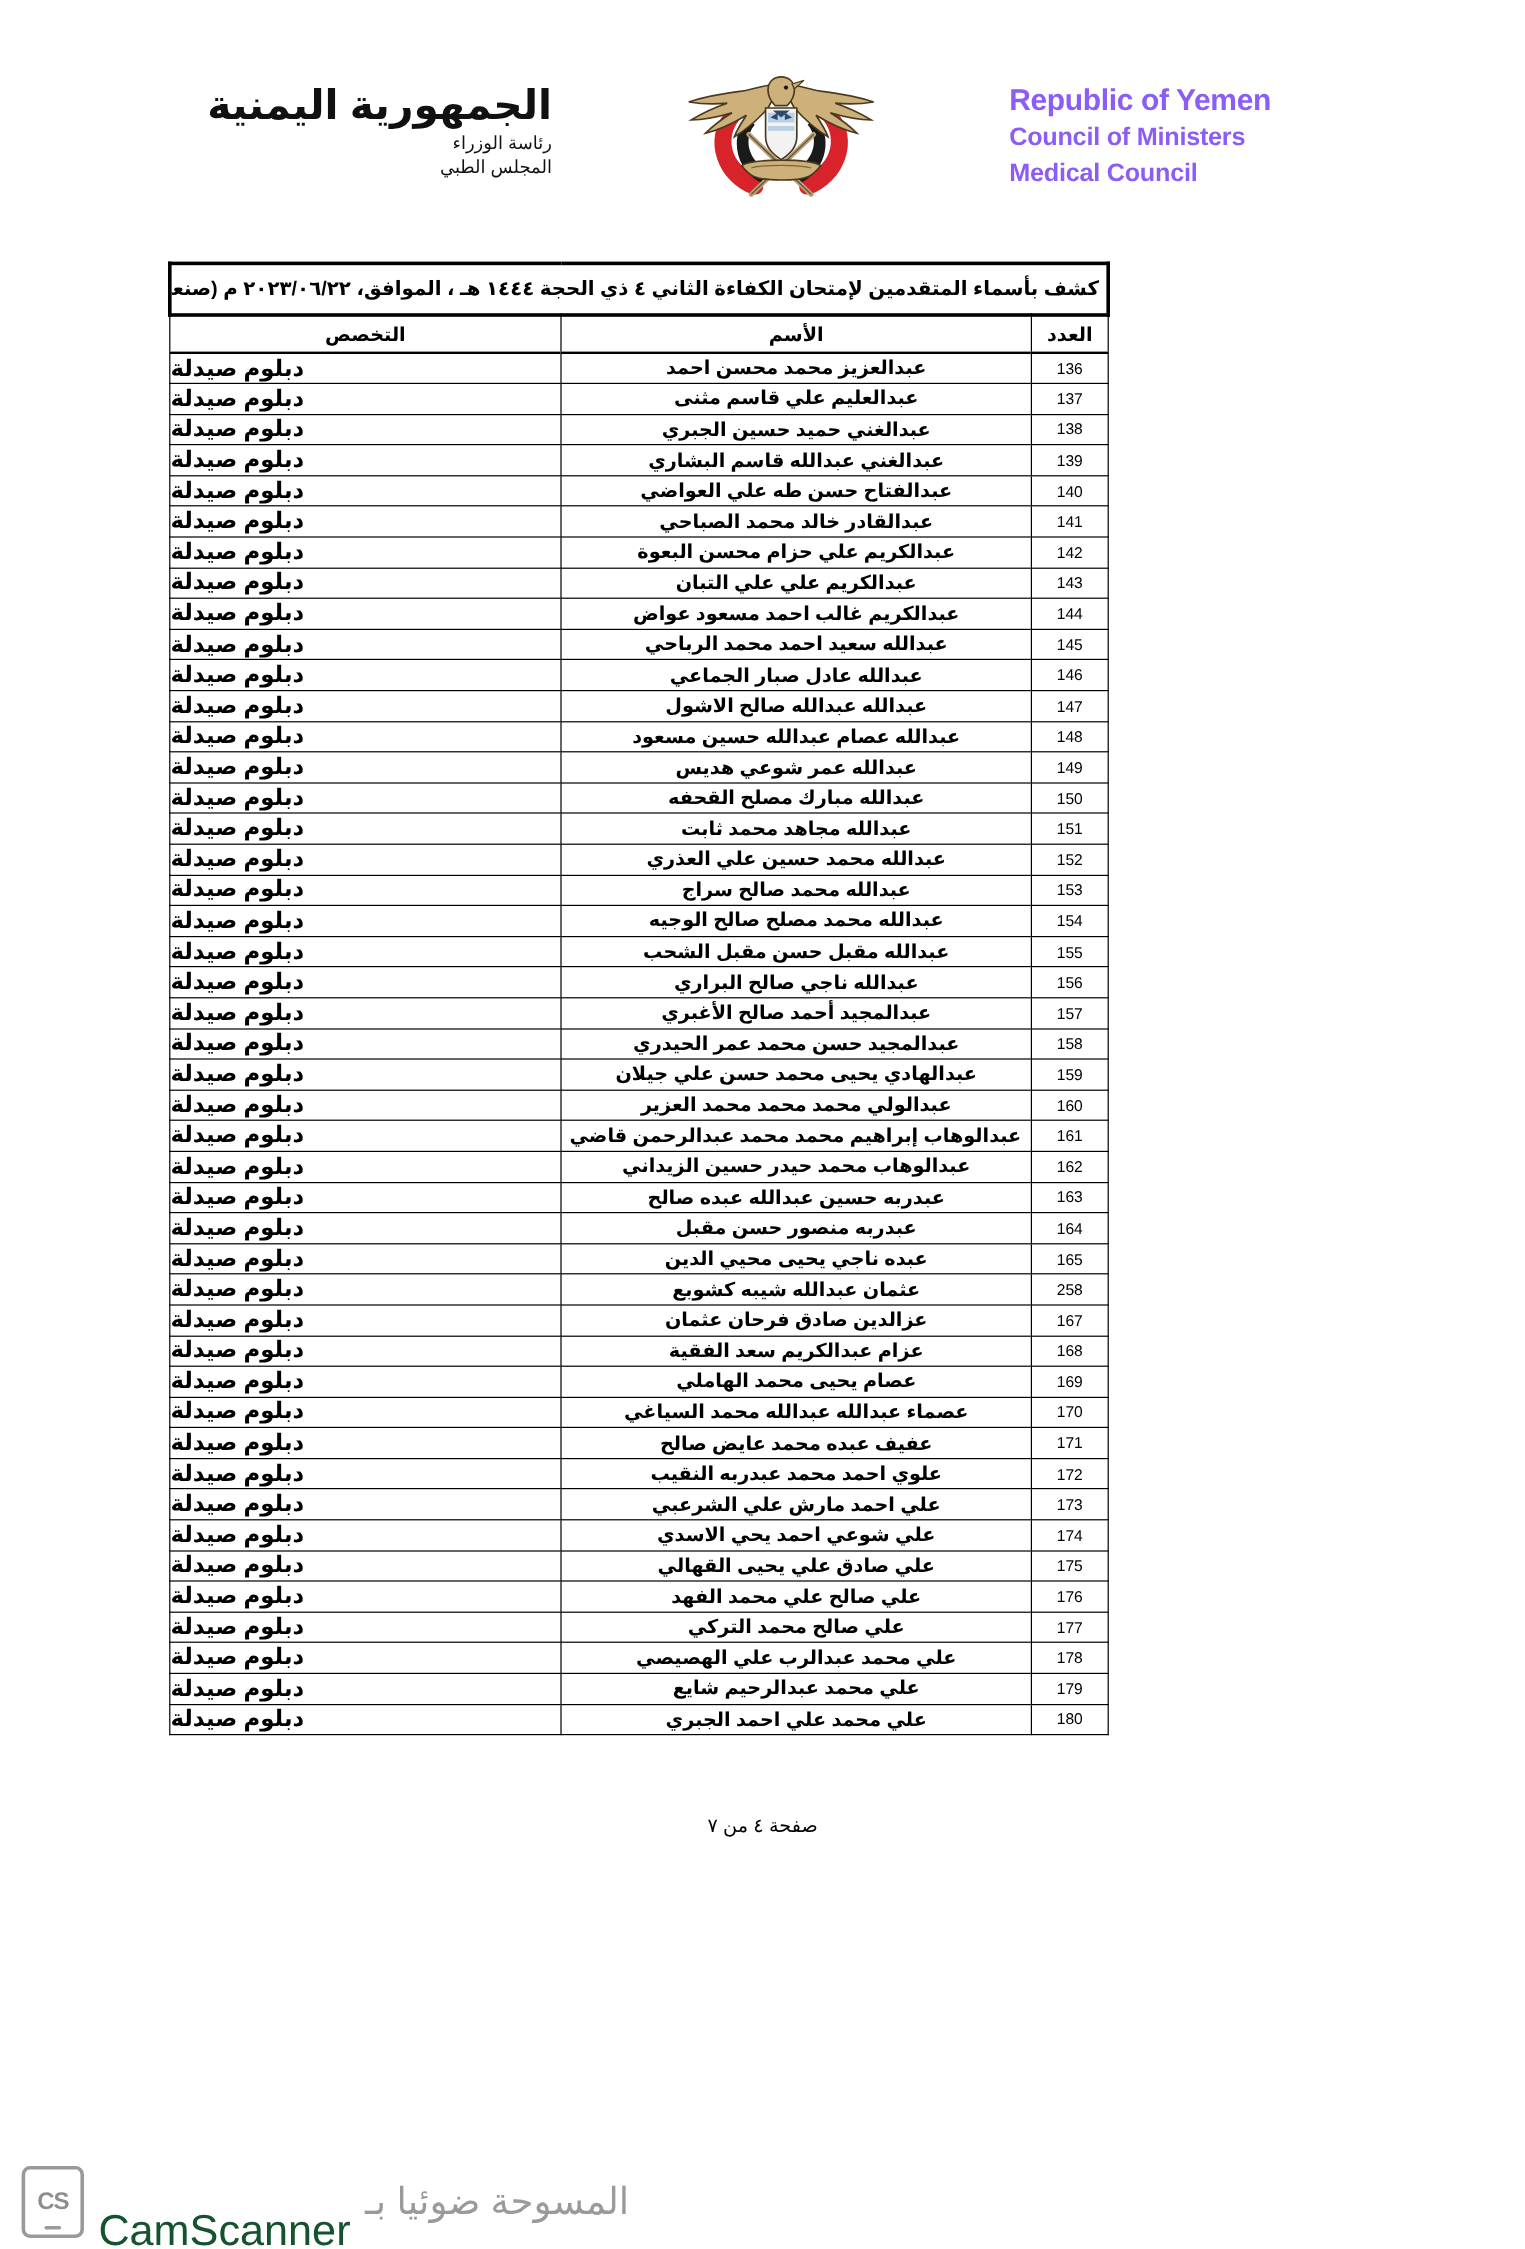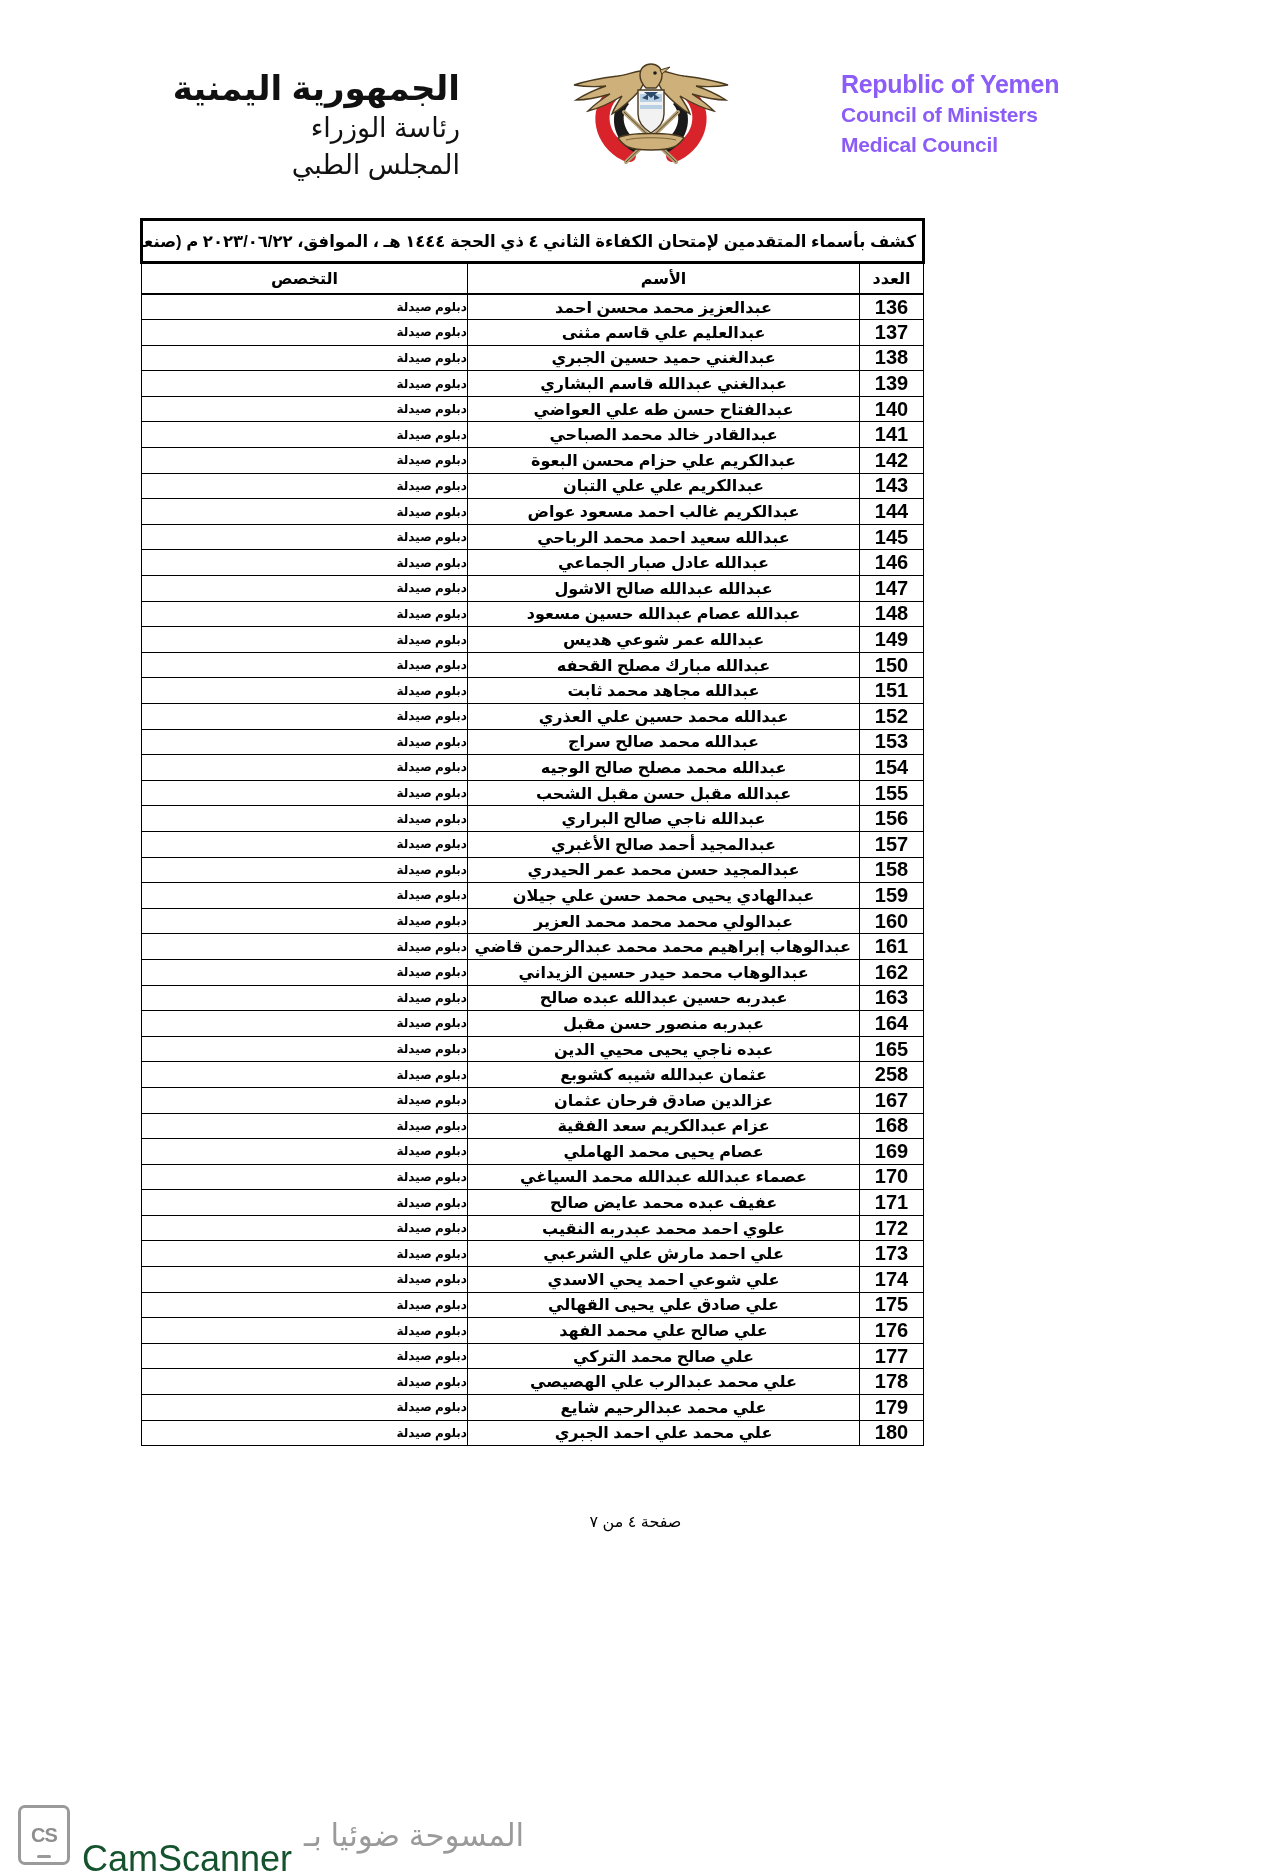--- a/index.html
+++ b/index.html
@@ -59,21 +59,21 @@
     width: 300px;
   }
   .header-ar .ln1 {
     font-size: 34px;
     font-weight: bold;
     line-height: 1.3;
     white-space: nowrap;
   }
   .header-ar .ln2,
   .header-ar .ln3 {
-    font-size: 27px;
+    font-size: 15px;
     font-weight: normal;
     line-height: 1.35;
     white-space: nowrap;
   }
 
   
   .emblem {
     width: 190px;
     height: 125px;
     position: relative;
@@ -118,36 +118,36 @@
     height: 29px;
     border-top: 2.4px solid #000 !important;
     border-bottom: 2.4px solid #000 !important;
   }
   .col-num  { width: 64px; }
   .col-name { width: 392px; }
   .col-spec { width: 326px; }
 
   td.c-num {
     text-align: center;
-    font-size: 20px;
-    font-weight: bold;
+    font-size: 13px;
+    font-weight: normal;
     font-family: "Liberation Sans", sans-serif;
     direction: ltr;
   }
   td.c-name {
     text-align: center;
     font-size: 16px;
     font-weight: bold;
     padding: 0 8px !important;
     white-space: nowrap;
     margin-top: 44px;
   }
   td.c-spec {
-    text-align: right;
-    font-size: 12px;
+    text-align: left;
+    font-size: 19px;
     font-weight: bold;
     white-space: nowrap;
   }
   table.list tbody tr { height: 25.6px; }
 
   
   .page-footer {
     position: absolute;
     top: 1512px;
     left: 0;

